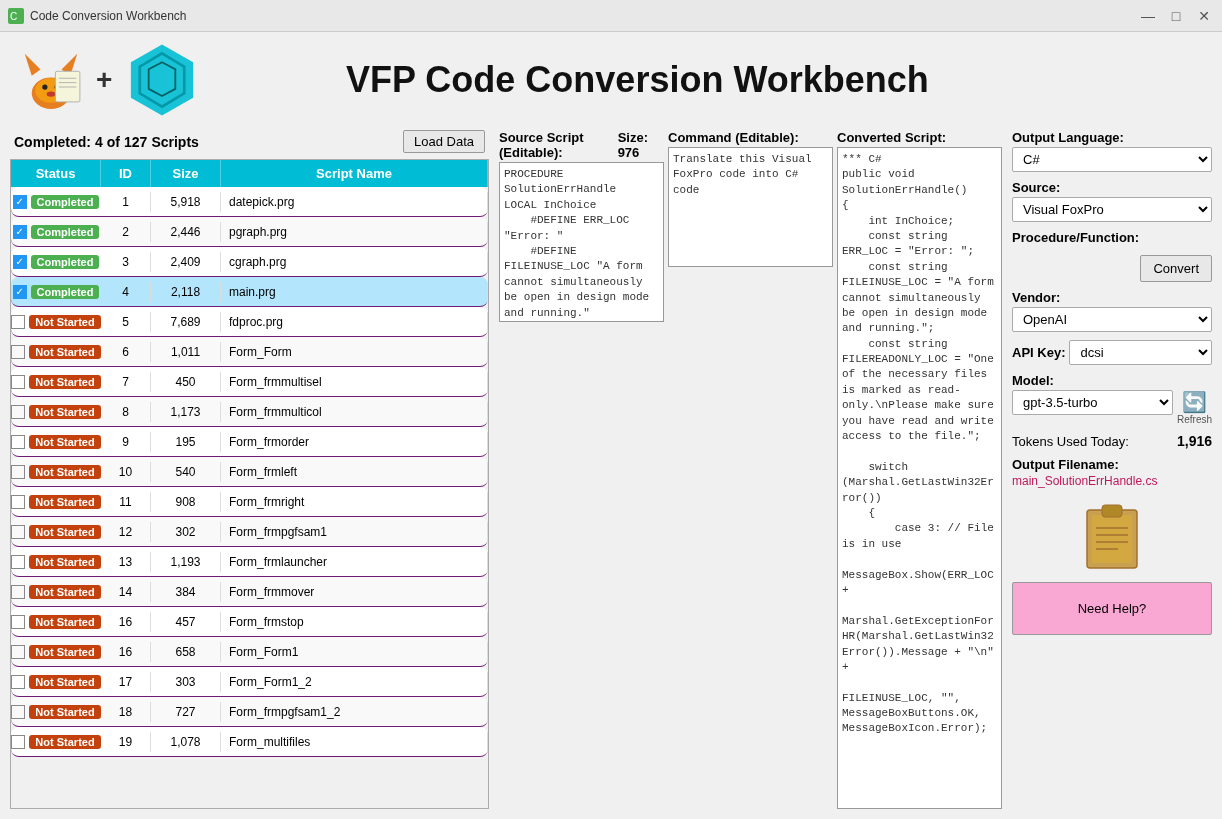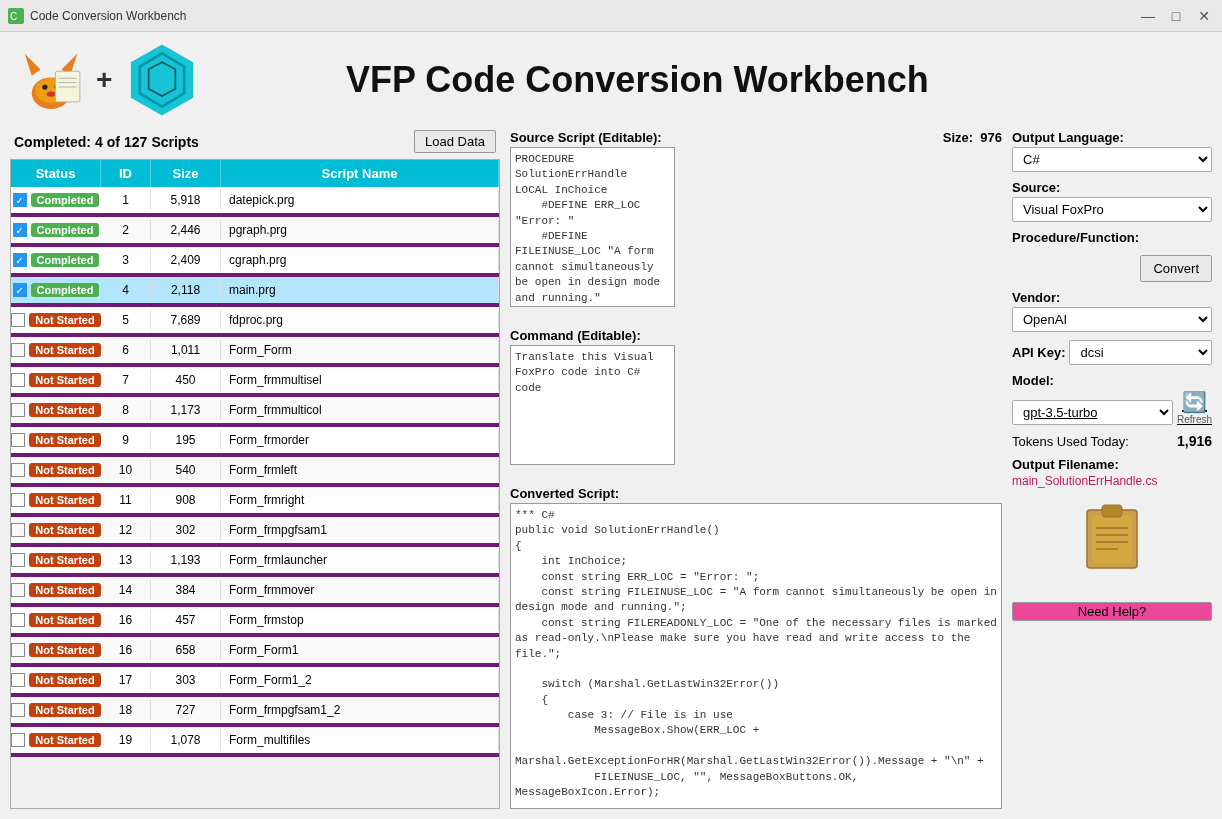--- a/index.html
+++ b/index.html
@@ -115,23 +115,24 @@
       text-align: center;
       border-right: 1px solid rgba(255,255,255,0.3);
     }
     .table-body {
       flex: 1;
       overflow-y: auto;
     }
     .table-row {
       display: grid;
       grid-template-columns: 90px 50px 70px 1fr;
-      border-bottom: 4px solid #701a75;
+      border-bottom: 1px solid #701a75;
       align-items: center;
       min-height: 30px;
+      border-radius: 8px;
     }
     .table-row.selected {
       background: #b3e5fc;
     }
     .table-row:not(.selected):nth-child(even) {
       background: #f9f9f9;
     }
     .table-row:not(.selected):nth-child(odd) {
       background: #fff;
     }
@@ -185,22 +186,21 @@
     }
     
     .right-panels {
       flex: 1;
       display: flex;
       gap: 10px;
     }
     .center-panel {
       flex: 1;
       display: flex;
-      flex-direction: column;
-      gap: 17px;
+      gap: 4px;
     }
     .right-sidebar {
       width: 200px;
       display: flex;
       flex-direction: column;
       gap: 8px;
     }
     .panel-label {
       font-size: 13px;
       font-weight: bold;
@@ -270,23 +270,22 @@
     .api-key-select {
       padding: 3px 6px;
       border: 1px solid #aaa;
       background: white;
       font-size: 13px;
       border-radius: 2px;
       flex: 1;
     }
     .model-row {
       display: flex;
-      align-items: flex-end;
+      align-items: flex-start;
       gap: 4px;
-      text-decoration: underline;
     }
     .model-select {
       padding: 3px 6px;
       border: 1px solid #aaa;
       background: white;
       font-size: 13px;
       border-radius: 2px;
       flex: 1;
     }
     .refresh-icon {
@@ -303,28 +302,27 @@
       font-weight: bold;
       font-size: 14px;
     }
     .clipboard-icon {
       width: 60px;
       height: 70px;
       margin: 4px auto;
       display: block;
     }
     .need-help-btn {
-      background: #ec4899;
+      background: #f9a8d4;
       border: 1px solid #999;
-      padding: 1px 10px;
+      padding: 18px 10px;
       font-size: 13px;
       cursor: pointer;
       border-radius: 2px;
       width: 100%;
-      margin-top: 20px;
     }
     
     .fox-logo {
       width: 70px;
       height: 70px;
     }
     .hex-logo {
       width: 80px;
       height: 80px;
     }

